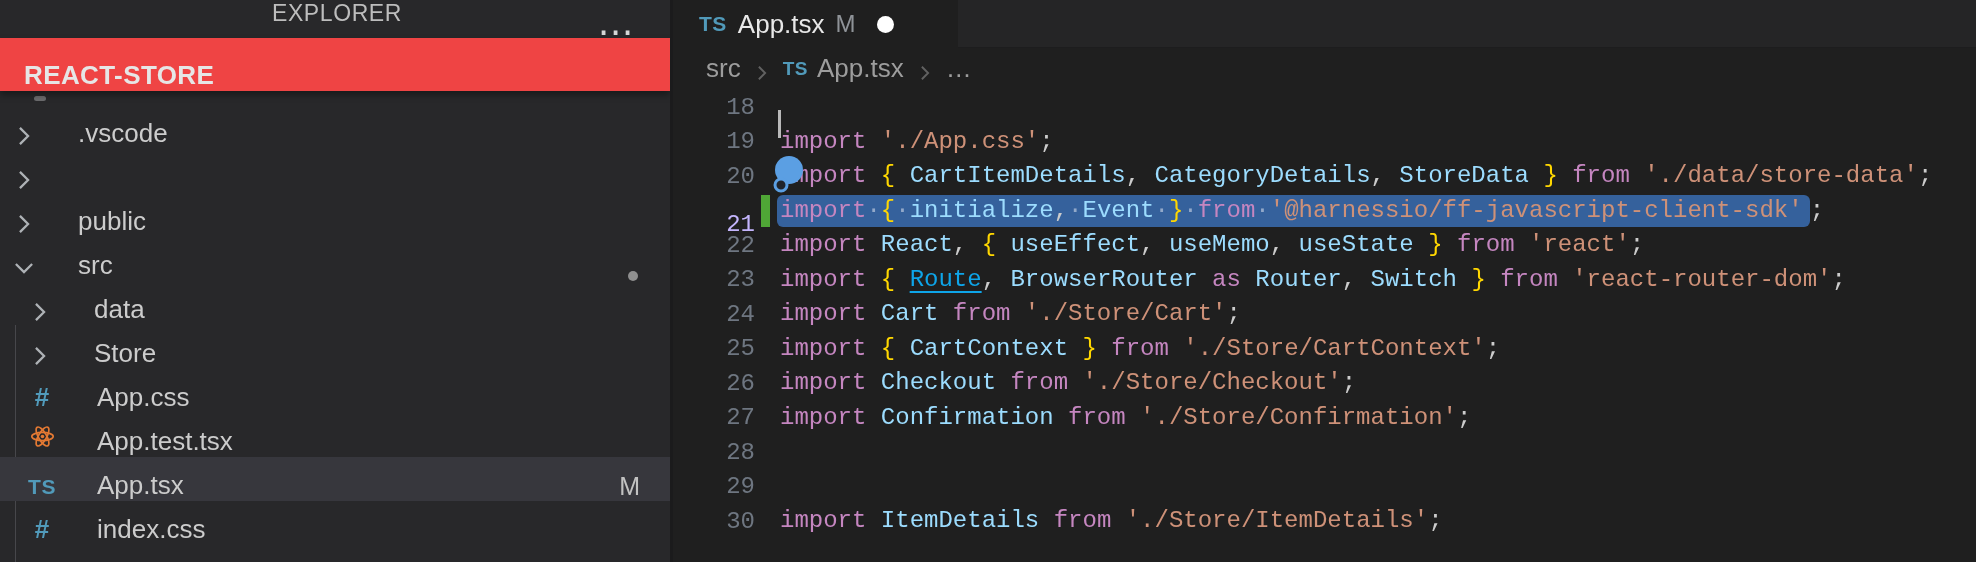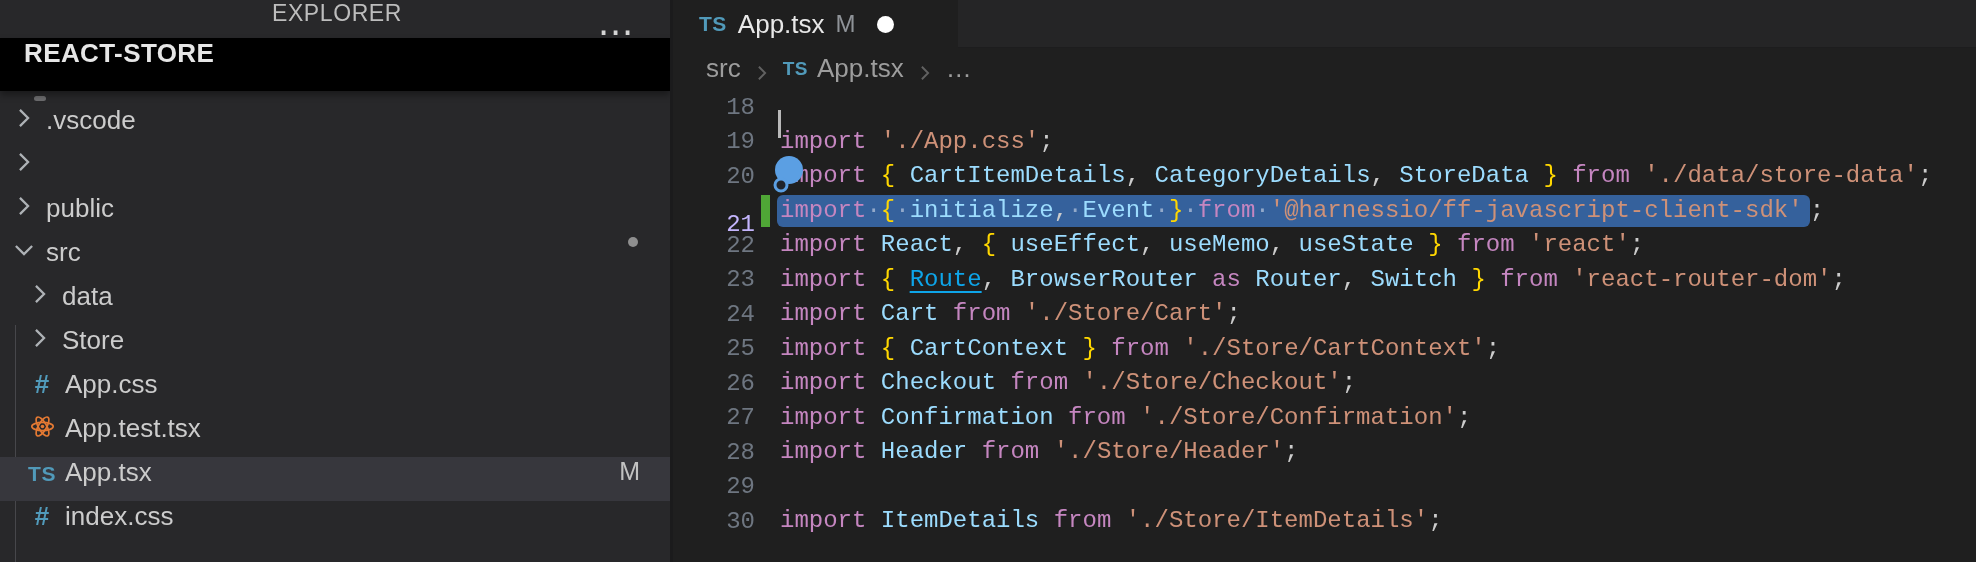--- a/index.html
+++ b/index.html
@@ -7,28 +7,28 @@
     width:1976px;height:562px;position:relative;overflow:hidden;
     background:#1f1f1f;
     font-family:"Liberation Sans","DejaVu Sans",sans-serif;
     -webkit-font-smoothing:antialiased;
   }
   
   .sidebar{position:absolute;left:0;top:0;width:670px;height:562px;background:#28282a;overflow:hidden;}
   .explorer-head{position:absolute;top:0;left:0;right:0;height:38px;display:flex;align-items:center;
     padding:0 20px 0 24px;color:#bdbdbd;font-size:23px;letter-spacing:.6px;flex-direction:column;}
   .explorer-actions{margin-left:auto;margin-right:16px;color:#d6d6d6;font-size:36px;line-height:10px;cursor:pointer;}
-  .section-head{position:absolute;top:38px;left:0;right:0;height:53px;display:flex;align-items:flex-start;
+  .section-head{position:absolute;top:38px;left:0;right:0;height:53px;display:flex;align-items:flex-end;
     padding:0 24px;font-weight:bold;font-size:26px;color:#e6e6e6;letter-spacing:.4px;
-    box-shadow:0 4px 7px rgba(0,0,0,.38);z-index:2;background:#000000;}
+    box-shadow:0 4px 7px rgba(0,0,0,.38);z-index:2;background:#ef4444;}
   .scroll-sliver{position:absolute;top:91px;left:0;right:0;height:14px;}
   .sliver-mark{position:absolute;left:34px;top:5px;width:12px;height:5px;border-radius:3px;background:#6c6c6e;}
   .tree{position:absolute;top:105px;left:0;right:0;z-index:1;}
   .indent-guide{position:absolute;left:15px;top:325px;bottom:0;width:1px;background:#47474b;z-index:1;}
-  .row{height:44px;display:flex;align-items:flex-start;font-size:26px;color:#cccccc;position:relative;cursor:pointer;}
+  .row{height:44px;display:flex;align-items:flex-end;font-size:26px;color:#cccccc;position:relative;cursor:pointer;gap:32px;}
   .row.selected{background:#37373d;}
   .row .twisty{width:26px;height:26px;flex:none;margin-right:9px;}
   .row .ficon{width:30px;flex:none;margin-right:8px;text-align:center;}
   .row .label{white-space:nowrap;}
   .ind0{padding-left:11px;}
   .ind1{padding-left:27px;}
   .hash-glyph{color:#519aba;font-weight:bold;font-size:26px;}
   .ts-glyph{color:#519aba;font-weight:bold;font-size:21px;letter-spacing:.5px;}
   .badge-dot{position:absolute;right:32px;width:10px;height:10px;border-radius:50%;background:#8f8f8f;}
   .badge-m{position:absolute;right:30px;color:#c2c2c2;font-size:25px;}
@@ -210,21 +210,20 @@
     <div class="cl">
       <span class="ln">26</span>
       <span class="lc"><span class="kw">import</span><span class="pn"> </span><span class="id">Checkout</span><span class="pn"> </span><span class="kw">from</span><span class="pn"> </span><span class="str">'./Store/Checkout'</span><span class="pn">;</span></span>
     </div>
     <div class="cl">
       <span class="ln">27</span>
       <span class="lc"><span class="kw">import</span><span class="pn"> </span><span class="id">Confirmation</span><span class="pn"> </span><span class="kw">from</span><span class="pn"> </span><span class="str">'./Store/Confirmation'</span><span class="pn">;</span></span>
     </div>
     <div class="cl">
       <span class="ln">28</span>
-      <span class="lc"><span class="kw">import</span><span class="pn"> </span><span class="id">Header</span><span class="pn"> </span><span class="kw">from</span><span class="pn"> </span><span class="str">'./Store/Header'</span><span class="pn">;</span></span>
     </div>
     <div class="cl">
       <span class="ln">29</span>
     </div>
     <div class="cl">
       <span class="ln">30</span>
       <span class="lc"><span class="kw">import</span><span class="pn"> </span><span class="id">ItemDetails</span><span class="pn"> </span><span class="kw">from</span><span class="pn"> </span><span class="str">'./Store/ItemDetails'</span><span class="pn">;</span></span>
     </div>
   </div>
 

